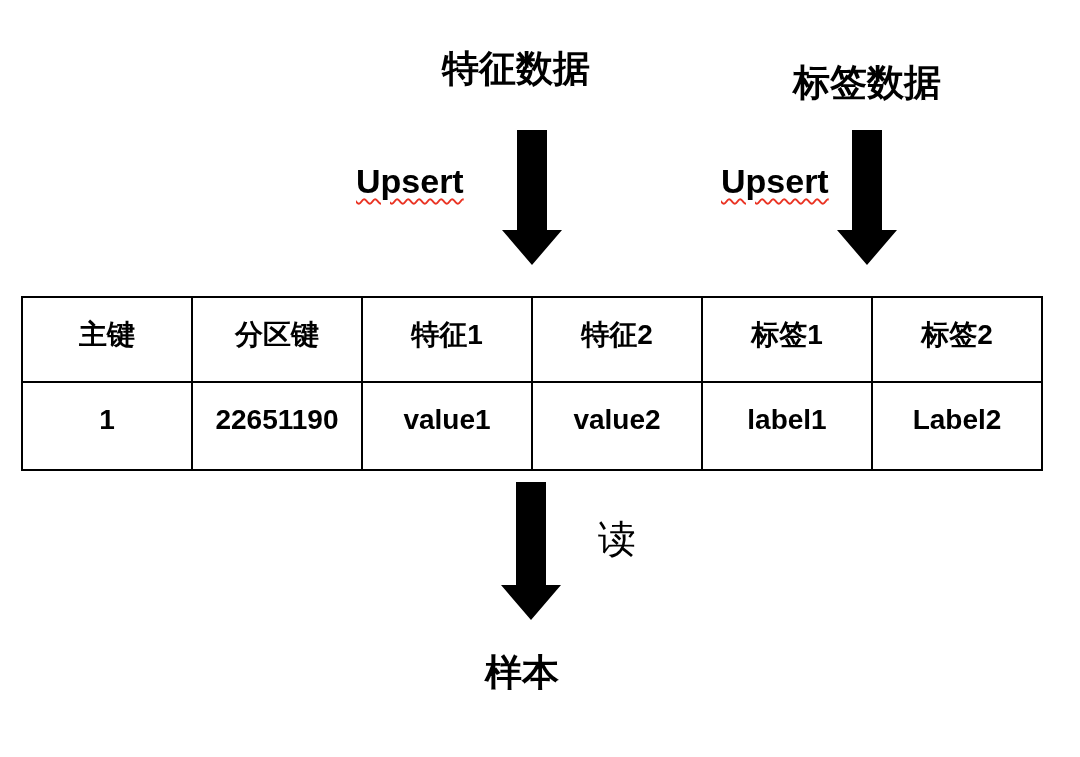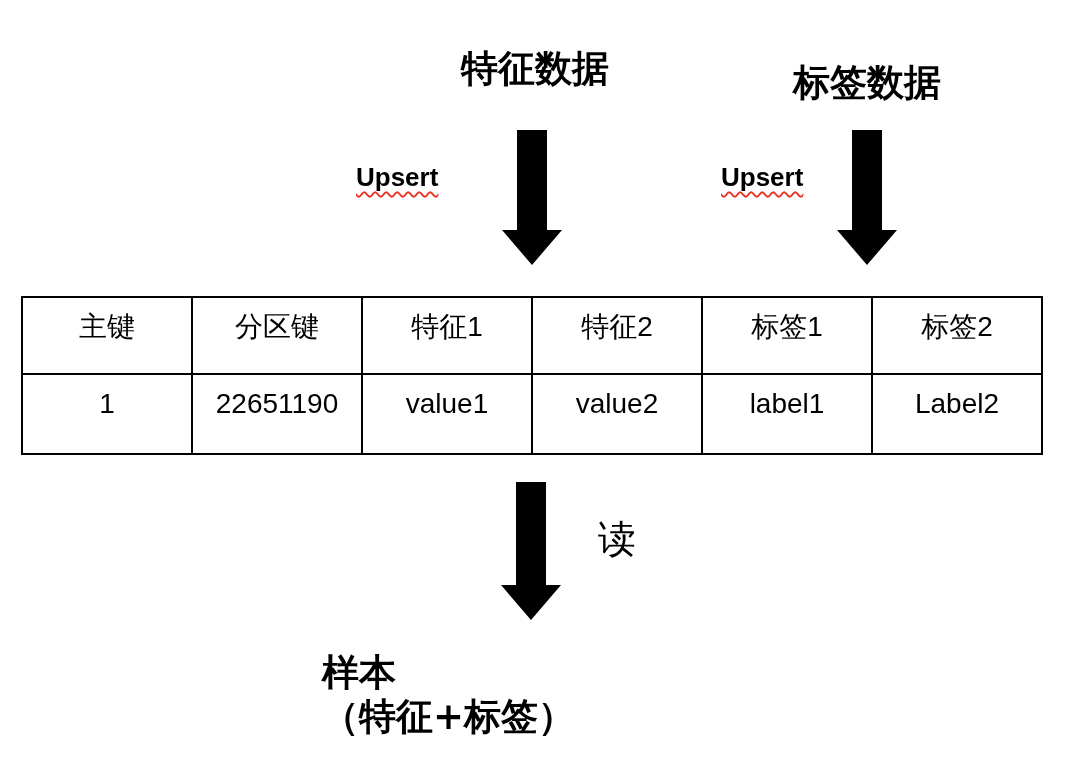--- a/index.html
+++ b/index.html
@@ -19,27 +19,27 @@
   .serif-title {
     position: absolute;
     width: 300px;
     text-align: center;
     font-family: "DejaVu Serif", "Liberation Serif", serif;
     font-size: 37px;
     font-weight: 700;
     line-height: 1;
     white-space: nowrap;
   }
-  .title-feature { left: 385px; top: 50px; }
+  .title-feature { left: 366px; top: 50px; }
   .title-label   { left: 717px; top: 64px; }
 
   .upsert {
     position: absolute;
     font-family: "Liberation Sans", "DejaVu Sans", sans-serif;
-    font-size: 26px;
+    font-size: 34px;
     font-weight: 700;
     line-height: 1;
     letter-spacing: 0px;
     text-decoration-line: underline;
     text-decoration-style: wavy;
     text-decoration-thickness: 2px;
     text-underline-offset: 5px;
     white-space: nowrap;
   }
   .upsert-left  { left: 356px; top: 164px; }
@@ -59,44 +59,44 @@
     top: 296px;
     width: 1022px;
     border-collapse: collapse;
     table-layout: fixed;
   }
   table.data-table td, table.data-table th {
     border: 2px solid #000000;
     width: 16.66%;
     text-align: center;
     vertical-align: top;
-    padding: 12px 4px 0 4px;
+    padding: 20px 4px 0 4px;
     font-family: "Liberation Sans", "DejaVu Sans", sans-serif;
     font-size: 28px;
-    font-weight: 400;
+    font-weight: 700;
     line-height: 1.2;
   }
   table.data-table tr.header-row td { height: 63px; }
   table.data-table tr.value-row  td { height: 66px; }
 
   .read-label {
     position: absolute;
     left: 598px;
     top: 520px;
     font-family: "DejaVu Serif", "Liberation Serif", serif;
     font-size: 38px;
     font-weight: 400;
     line-height: 1;
   }
   .caption {
     position: absolute;
     left: 322px;
     top: 650px;
     width: 400px;
-    text-align: left;
+    text-align: center;
     font-family: "DejaVu Serif", "Liberation Serif", serif;
     font-size: 37px;
     font-weight: 700;
     line-height: 44px;
     white-space: nowrap;
   }
 </style>
 </head>
 <body>
 
@@ -136,16 +136,15 @@
   </tbody>
     </table>
 
   <svg class="arrow arrow-read" width="60" height="138" viewBox="0 0 60 138">
     <polygon points="15,0 45,0 45,103 60,103 30,138 0,103 15,103" fill="#000000"></polygon>
   </svg>
   <div class="read-label">读</div>
 
   <div class="caption">
     <div>样本</div>
-    <div>（特征+标签）</div>
   </div>
 
 </div>
 
 </body></html>

